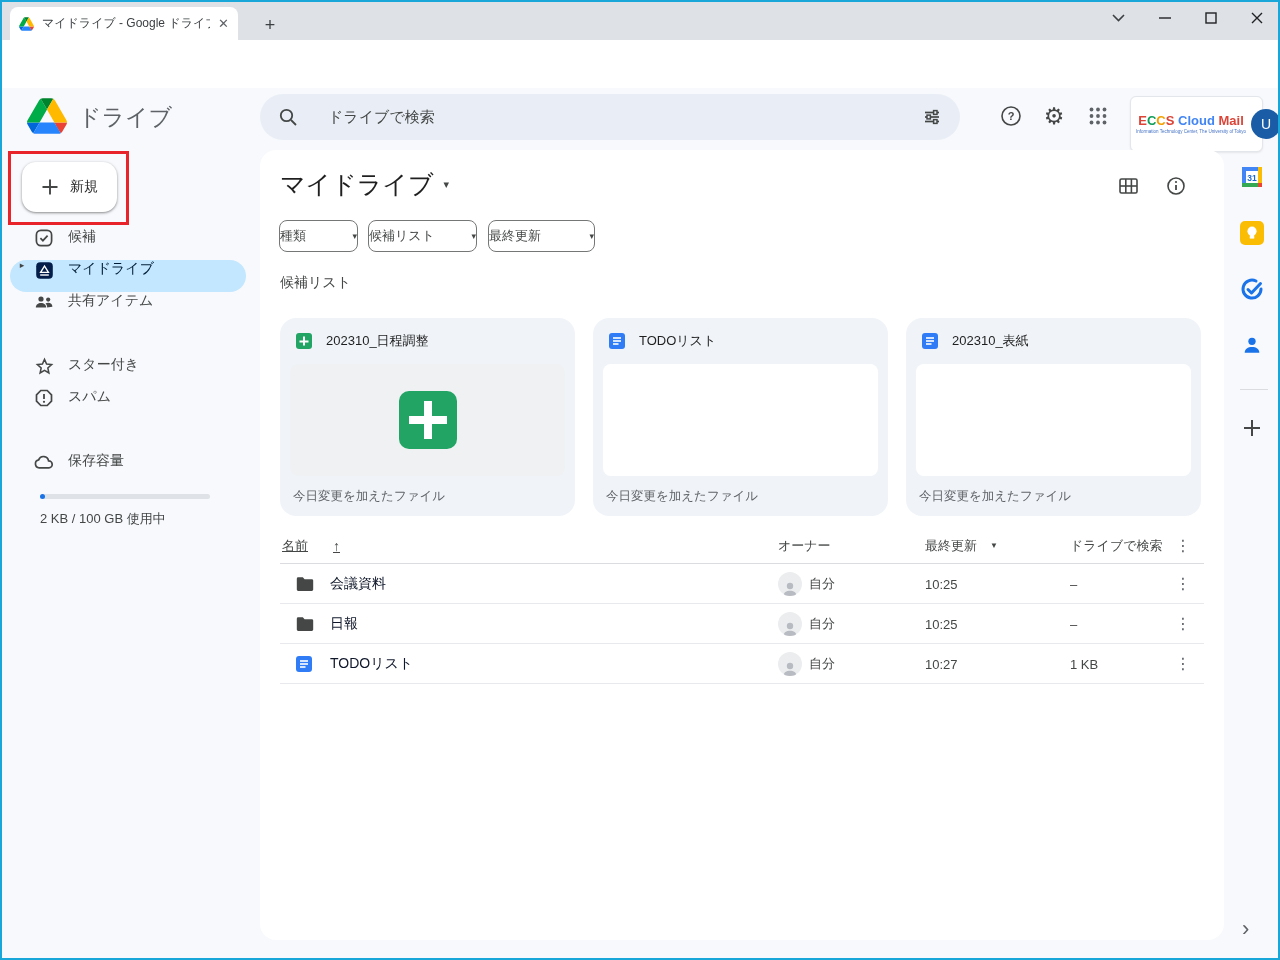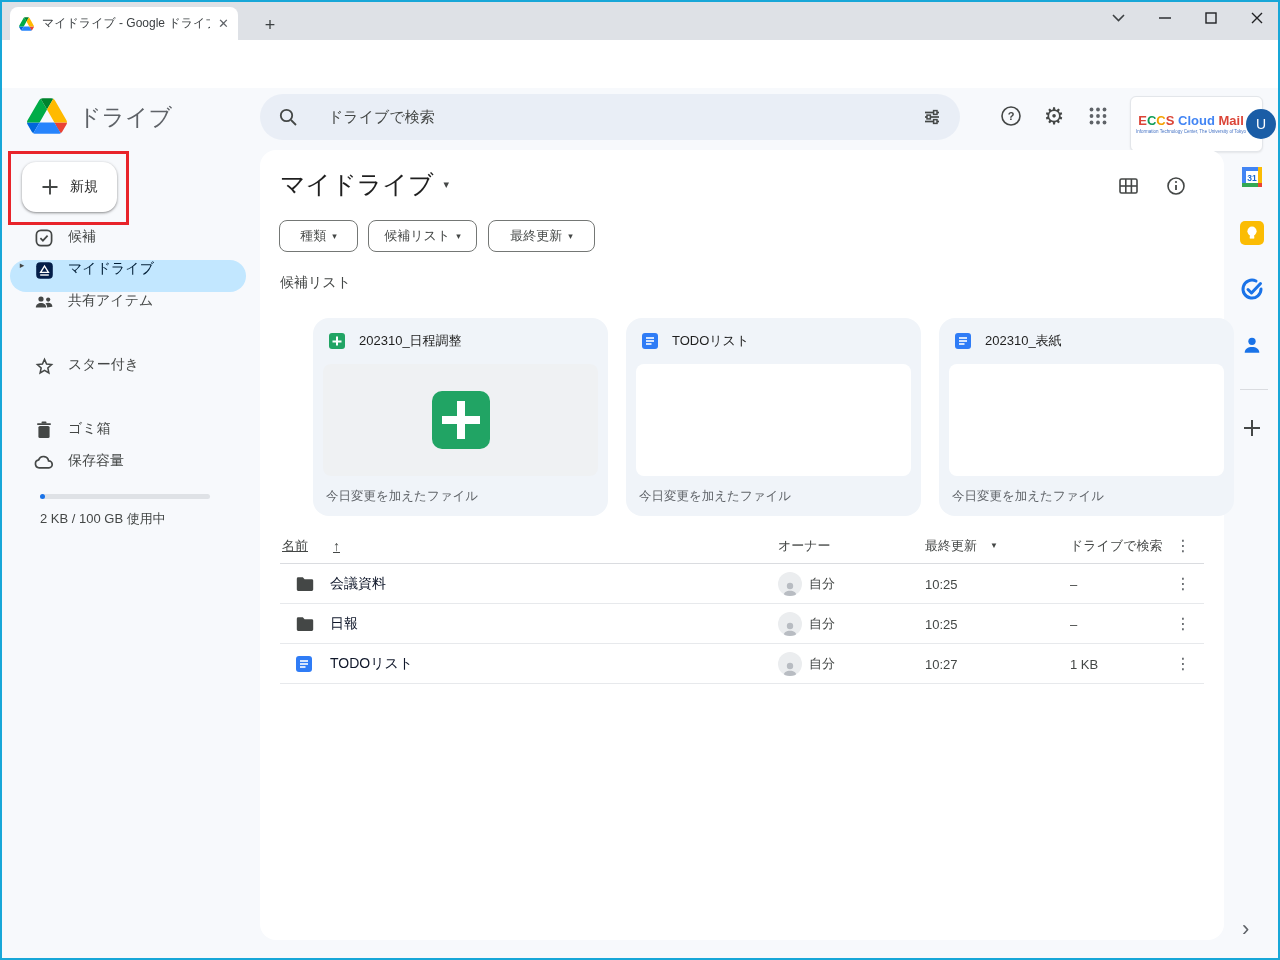--- a/index.html
+++ b/index.html
@@ -28,21 +28,21 @@
   
   .drive { position:absolute; left:0; top:88px; width:1280px; height:872px; background:#f7f9fc; }
   .logo { position:absolute; left:27px; top:10px; width:40px; height:36px; }
   .appname { position:absolute; left:78px; top:14px; font-size:23px; color:#5f6368; }
   .search { position:absolute; left:260px; top:6px; width:700px; height:46px; border-radius:23px;
             background:#e9eef6; display:flex; align-items:center; gap:14px; padding:0 18px; }
   .search-ph { flex:1; font-size:15px; color:#444746;margin-left:16px; }
   .hdr-ic { position:absolute; top:15px; width:26px; height:26px; display:flex; align-items:center; justify-content:center; color:#444746; }
   .badge { position:absolute; left:1130px; top:8px; width:133px; height:56px; background:#fff;
            border:1px solid #e3e6ea; border-radius:6px; box-shadow:0 1px 2px rgba(0,0,0,.08);
-           display:flex; align-items:center; padding:0 5px; }
+           display:flex; align-items:center; gap:5px; padding:0 5px; }
   .badge-l1 { font-size:13px; font-weight:bold; line-height:1; white-space:nowrap; }
   .badge-l2 { font-size:4.5px; color:#4472c4; margin-top:2px; white-space:nowrap; }
   .c-red{color:#db4437}.c-green{color:#0f9d58}.c-yellow{color:#f4a100}.c-blue{color:#4285f4}
   .badge-avatar { width:30px; height:30px; border-radius:50%; background:#1a5da6; color:#fff;
                   font-size:14px; display:flex; align-items:center; justify-content:center; flex:none; }
 
   
   .newbtn { position:absolute; left:22px; top:74px; width:95px; height:50px; background:#fff; border-radius:14px;
             box-shadow:0 1px 2px rgba(0,0,0,.3),0 1px 3px 1px rgba(0,0,0,.12);
             display:flex; align-items:center; justify-content:center; gap:11px; font-size:14px; color:#1f1f1f; }
@@ -56,24 +56,24 @@
   .progress-fill { width:5px; height:5px; border-radius:3px; background:#1a73e8; }
   .storage { position:absolute; left:40px; top:422px; font-size:13px; color:#444746; }
 
   
   .card-main { position:absolute; left:260px; top:62px; width:964px; height:790px; background:#fff; border-radius:16px; }
   .page-title { position:absolute; left:20px; top:18px; display:flex; align-items:center; gap:10px;
                 font-size:25px; color:#1f1f1f; }
   .title-caret { font-size:11px; color:#444746; }
   .view-ic { position:absolute; top:24px; width:24px; height:24px; display:flex; align-items:center; justify-content:center; }
   .chip { position:absolute; top:70px; height:32px; border:1px solid #747775; border-radius:8px;
-          display:flex; align-items:center; justify-content:center; gap:6px; font-size:13px; color:#444746; background:#fff; }
+          display:flex; align-items:center; justify-content:space-between; gap:6px; font-size:13px; color:#444746; background:#fff; }
   .chip .chev { font-size:9px; color:#444746; }
   .sugg-label { position:absolute; left:20px; top:124px; font-size:14px; color:#444746; }
-  .scard { position:absolute; top:168px; width:295px; height:198px; background:#f0f4f9; border-radius:16px;margin-left:33px; }
+  .scard { position:absolute; top:168px; width:295px; height:198px; background:#f0f4f9; border-radius:16px; }
   .scard-head { height:46px; display:flex; align-items:center; gap:14px; padding:0 16px;
                 font-size:13px; font-weight:500; color:#1f1f1f; }
   .scard-prev { margin:0 10px; height:112px; border-radius:8px; background:#fff;
                 display:flex; align-items:center; justify-content:center; }
   .scard-prev.gray { background:#eff1f3; }
   .scard-foot { position:absolute; left:13px; bottom:11px; font-size:12.5px; color:#5f6368; }
 
   .table { position:absolute; left:20px; top:378px; width:924px; }
   .thead { position:relative; height:36px; border-bottom:1px solid #dadce0; font-size:13px; color:#444746; }
   .trow { position:relative; height:40px; border-bottom:1px solid #e7e9ec; font-size:13px; color:#444746; }
@@ -291,32 +291,32 @@
   <div class="nav-item" style="top:268px">
     <span class="slot"></span>
     <span class="nicon">
       <svg width="19" height="19" viewBox="0 0 20 20">
           <path d="M10,2.5 l2.2,4.9 5.3,.5 -4,3.6 1.1,5.2 -4.6,-2.7 -4.6,2.7 1.1,-5.2 -4,-3.6 5.3,-.5 z" fill="none" stroke="#444746" stroke-width="1.6"></path>
         </svg>
     </span>
     <span>スター付き</span>
   </div>
 
-
-  <div class="nav-item" style="top:332px">
+  <div class="nav-item" style="top:300px">
     <span class="slot"></span>
     <span class="nicon">
-      <svg width="16" height="18" viewBox="0 0 16 18" fill="#444746">
-          <rect x="2.4" y="5" width="11.2" height="12" rx="1.5"></rect>
-          <rect x="1" y="2.2" width="14" height="1.8" rx="0.9"></rect>
-          <rect x="5.5" y="0.6" width="5" height="1.8" rx="0.9"></rect>
+      <svg width="18" height="18" viewBox="0 0 18 18">
+          <polygon points="5.8,1.5 12.2,1.5 16.5,5.8 16.5,12.2 12.2,16.5 5.8,16.5 1.5,12.2 1.5,5.8" fill="none" stroke="#444746" stroke-width="1.7"></polygon>
+          <line x1="9" y1="5" x2="9" y2="10" stroke="#444746" stroke-width="1.8"></line>
+          <circle cx="9" cy="12.8" r="1.1" fill="#444746"></circle>
         </svg>
     </span>
-    <span>ゴミ箱</span>
-  </div>
+    <span>スパム</span>
+  </div>
+
 
   <div class="nav-item" style="top:364px">
     <span class="slot"></span>
     <span class="nicon">
       <svg width="20" height="16" viewBox="0 0 20 16">
           <path d="M5.2,13.8 a4,4 0 0 1 -.6,-7.9 a5.2,5.2 0 0 1 10,1 a3.4,3.4 0 0 1 .3,6.9 z" fill="none" stroke="#444746" stroke-width="1.7"></path>
         </svg>
     </span>
     <span>保存容量</span>
   </div>

